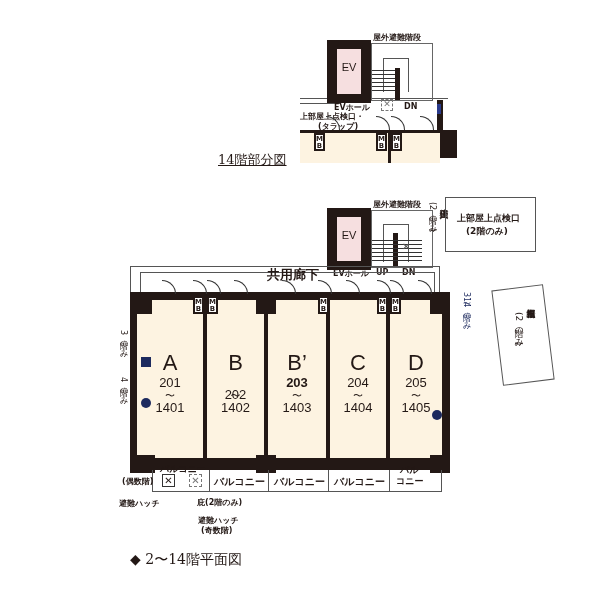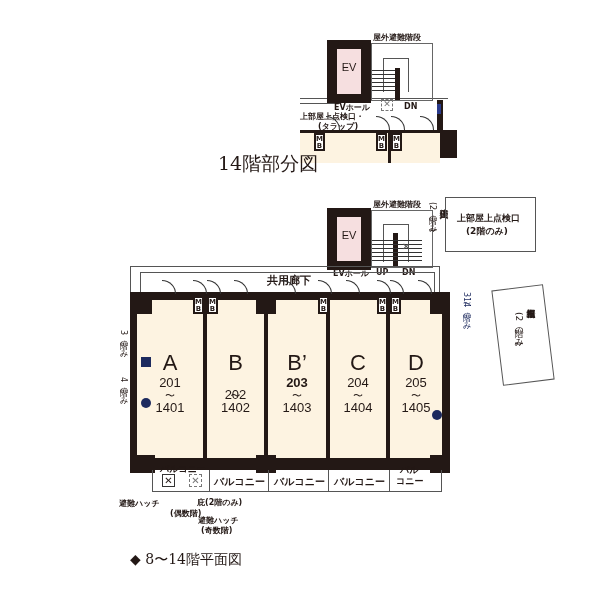--- a/index.html
+++ b/index.html
@@ -55,21 +55,21 @@
   <div class="wall" style="left:300px;top:130px;width:140px;height:3px;"></div>
   <div class="unit" style="left:300px;top:133px;width:140px;height:30px;"></div>
   <div class="wall" style="left:388px;top:133px;width:3px;height:30px;"></div>
   <div class="mb" style="left:314px;top:133px;">M<br>B</div>
   <div class="mb" style="left:376px;top:133px;">M<br>B</div>
   <div class="mb" style="left:391px;top:133px;">M<br>B</div>
   <div class="door" style="left:326px;top:116px;"></div>
   <div class="door" style="left:376px;top:116px;"></div>
   <div class="door" style="left:391px;top:116px;"></div>
   <div class="door" style="left:420px;top:116px;"></div>
-  <div class="caption" style="left:218px;top:151px;font-size:19px;">14階部分図</div>
+  <div class="caption" style="left:218px;top:151px;font-size:13px;text-decoration:underline;">14階部分図</div>
 </div>
 
 <div>
 
   <div class="ev" style="left:327px;top:208px;width:44px;height:62px;"></div>
   <div class="ev-inner" style="left:336px;top:216px;width:26px;height:46px;padding-top:12px;"><span>EV</span></div>
   <div class="thin" style="left:371px;top:210px;width:62px;height:58px;border-color:#666;"></div>
   <div class="lbl" style="left:373px;top:199px;">屋外避難階段</div>
   <div class="thin" style="left:383px;top:224px;width:26px;height:38px;border-bottom:none;"></div>
   <div class="wall" style="left:393px;top:233px;width:5px;height:34px;"></div>
@@ -90,21 +90,21 @@
   <div class="lbl" style="left:457px;top:212px;font-size:9px;">上部屋上点検口</div>
   <div class="lbl" style="left:466px;top:225px;font-size:9px;">(2階のみ)</div>
 
   <div class="thin" style="left:497px;top:287px;width:52px;height:96px;transform:rotate(-7deg);"></div>
   <div class="vlbl" style="left:524px;top:302px;font-size:9px;">自転車置場屋根</div>
   <div class="vlbl" style="left:512px;top:312px;font-size:9px;">(2階のみ)</div>
   <div class="vlbl" style="left:460px;top:292px;font-size:8px;color:#1d2a5e;">3〜14階のみ</div>
 
   <div class="thin" style="left:130px;top:266px;width:310px;height:28px;border-bottom:none;"></div>
   <div class="thin" style="left:140px;top:272px;width:295px;height:22px;border-bottom:none;"></div>
-  <div class="lbl" style="left:267px;top:273px;font-size:11px;">共用廊下</div>
+  <div class="lbl" style="left:267px;top:266px;font-size:13px;">共用廊下</div>
 
   <div class="wall" style="left:130px;top:292px;width:320px;height:178px;"></div>
 
   <div class="unit" style="left:137px;top:300px;width:66px;height:158px;">
     <div class="unit-text ulabel">A</div>
     <div class="unit-text unum" style="top:76px;">201</div>
     <div class="unit-text unum" style="top:89px;font-size:10px;">〜</div>
     <div class="unit-text unum" style="top:101px;">1401</div>
   </div>
   <div class="unit" style="left:207px;top:300px;width:57px;height:158px;">
@@ -169,22 +169,22 @@
   <div class="abs" style="left:389px;top:470px;width:1px;height:22px;background:#555;"></div>
   <div class="lbl" style="left:160px;top:463px;font-size:9px;">バルコニー</div>
   <div class="lbl" style="left:214px;top:475px;font-size:10px;">バルコニー</div>
   <div class="lbl" style="left:274px;top:475px;font-size:10px;">バルコニー</div>
   <div class="lbl" style="left:334px;top:475px;font-size:10px;">バルコニー</div>
   <div class="lbl" style="left:400px;top:464px;font-size:9px;">バル</div>
   <div class="lbl" style="left:396px;top:475px;font-size:9px;">コニー</div>
   <div class="abs" style="left:162px;top:474px;width:11px;height:11px;border:1px solid #333;font-size:10px;line-height:11px;text-align:center;">✕</div>
   <div class="abs" style="left:189px;top:474px;width:11px;height:11px;border:1px dashed #777;font-size:10px;line-height:11px;text-align:center;color:#777;">✕</div>
   <div class="lbl" style="left:119px;top:498px;">避難ハッチ</div>
-  <div class="lbl" style="left:122px;top:508px;margin-left:48px;">(偶数階)</div>
+  <div class="lbl" style="left:122px;top:476px;">(偶数階)</div>
   <div class="lbl" style="left:197px;top:497px;">庇(2階のみ)</div>
   <div class="lbl" style="left:198px;top:515px;">避難ハッチ</div>
   <div class="lbl" style="left:201px;top:525px;">(奇数階)</div>
 
   <div class="caption" style="left:130px;top:551px;font-size:14px;">
     <span>◆</span>
-    <span>8〜14階平面図</span>
+    <span>2〜14階平面図</span>
   </div>
 </div>
 
 </body></html>

